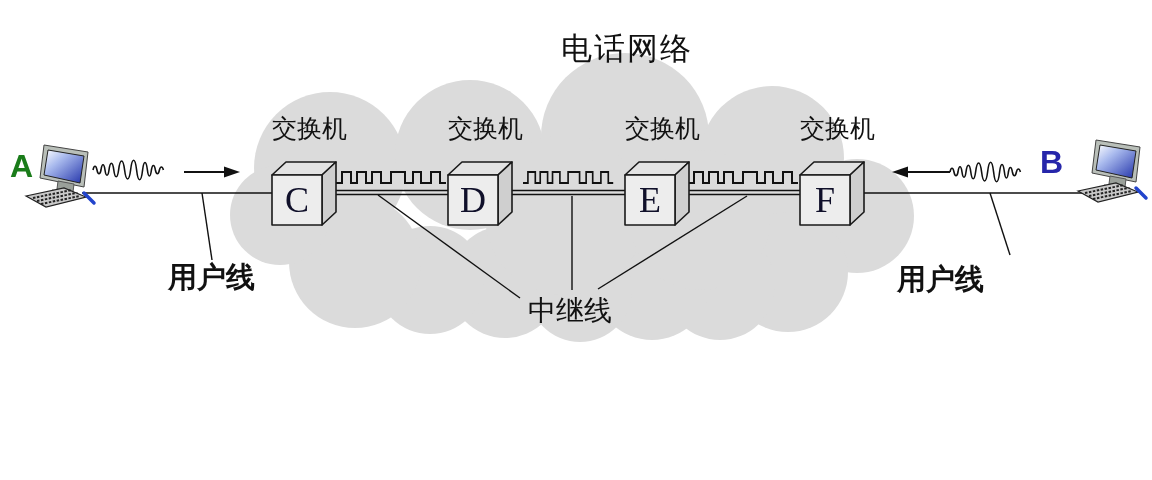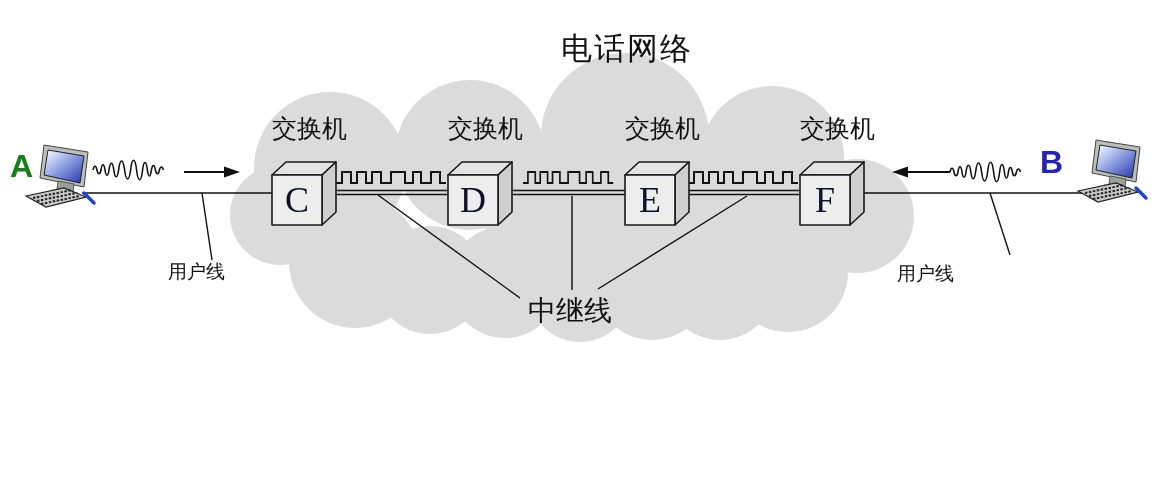--- a/index.html
+++ b/index.html
@@ -3,21 +3,21 @@
 <meta charset="utf-8">
 <style>
   html,body{margin:0;padding:0;background:#fff;}
   #stage{position:relative;width:1152px;height:480px;background:#ffffff;overflow:hidden;
          font-family:"Liberation Serif","DejaVu Serif",serif;}
   #stage svg.scene{position:absolute;left:0;top:0;}
   .lbl{position:absolute;color:#111;white-space:nowrap;line-height:1.05;}
   .cjk{font-family:"Liberation Serif","DejaVu Serif",serif;}
   .title-lbl{font-size:31px;letter-spacing:2px;}
   .switch-lbl{font-size:25px;width:100px;text-align:right;}
-  .userline-lbl{font-size:19px;}
+  .userline-lbl{font-size:29px;font-weight:bold;}
   .trunk-lbl{font-size:28px;}
   .box-letter{font-size:36px;width:50px;text-align:center;color:#10102a;}
   .host-letter{font-family:"Liberation Sans","DejaVu Sans",sans-serif;
                font-weight:bold;font-size:32px;}
 </style>
 </head>
 <body>
 
 <div id="stage">
 

